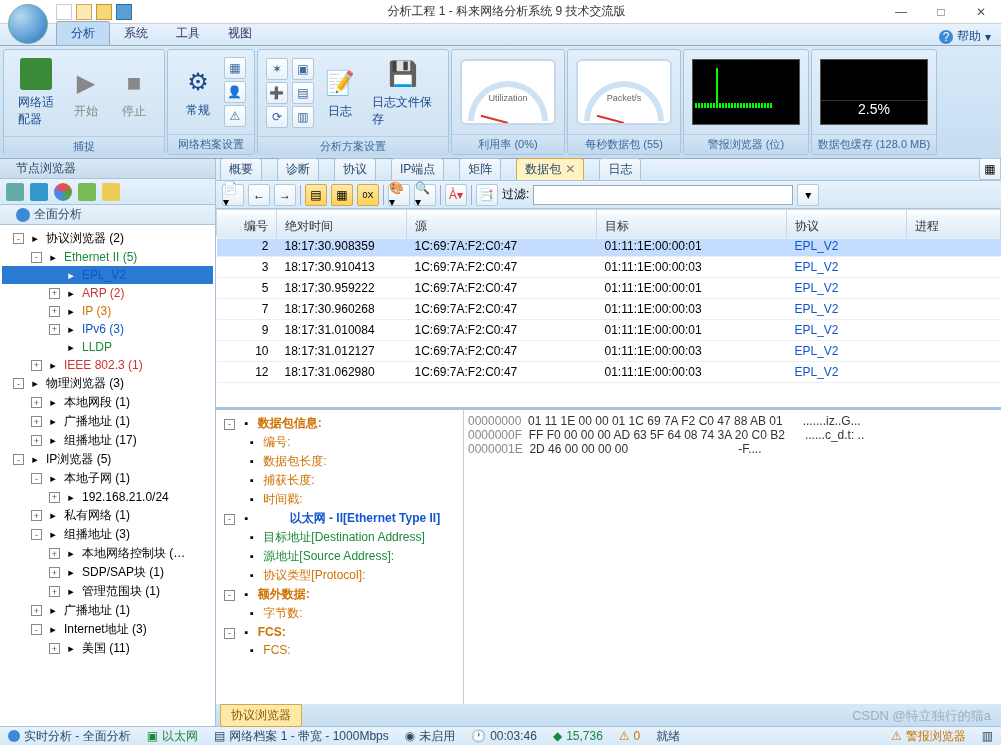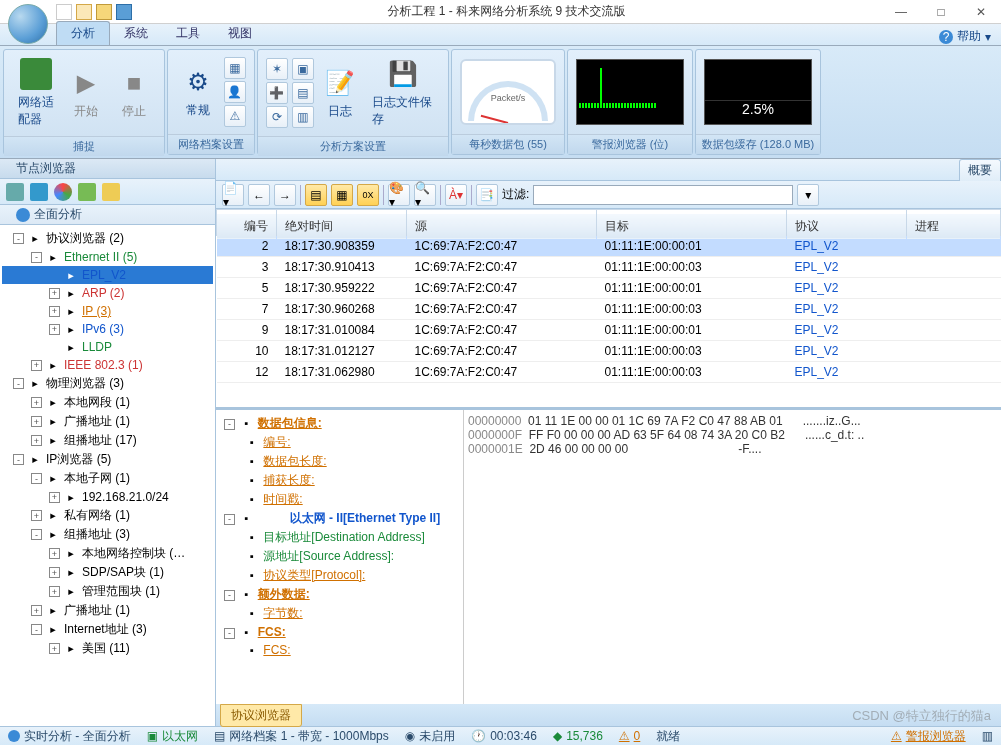--- a/index.html
+++ b/index.html
@@ -37,21 +37,21 @@
 .panel-header { height: 20px; background: linear-gradient(#dce9f5,#c7dbed); border-bottom: 1px solid #a8c4dd; padding:2px 16px; color:#2a4a6a; display:flex; align-items:center;}
 .panel-toolbar { height: 26px; background: linear-gradient(#e8f2fb,#d6e9f8); border-bottom:1px solid #a8c4dd; display:flex; align-items:center; gap:6px; padding:0 6px;}
 .tb-ico { width:18px; height:18px; display:inline-block;}
 .tree { flex:1; overflow:auto; background:#fff; padding:4px 2px;}
 .tree-item { display:flex; align-items:center; gap:3px; padding:1px 0; white-space:nowrap;}
 .tree-item.sel { background:#2a7ad4; color:#fff; }
 .expander{width:11px;height:11px;border:1px solid #888;display:inline-flex;align-items:center;justify-content:center;font-size:9px;color:#555;background:#fff;}
 .ind{display:inline-block;}
 .ic16{width:16px;height:16px;display:inline-flex;align-items:center;justify-content:center;font-size:11px;}
 .right-panel { flex: 1; display: flex; flex-direction: column; min-width:0;}
-.view-tabs { height: 22px; background: linear-gradient(#e8f2fb,#d6e9f8); display:flex; align-items:flex-end; padding-left:4px; gap:15px; border-bottom:1px solid #a8c4dd;flex-direction:column;}
+.view-tabs { height: 22px; background: linear-gradient(#e8f2fb,#d6e9f8); display:flex; align-items:flex-end; padding-left:4px; gap:15px; border-bottom:1px solid #a8c4dd;}
 .vtab{padding:2px 8px;border:1px solid #a8c4dd;border-bottom:none;background:linear-gradient(#f4f9fe,#e0edf8);border-radius:3px 3px 0 0;cursor:pointer;color:#2a4a6a;}
 .vtab.active{background:#fff3c6;border-color:#d4a848;}
 .vtab .x{margin-left:4px;color:#777;}
 .pkt-toolbar{height:28px;background:linear-gradient(#e8f2fb,#d6e9f8);border-bottom:1px solid #a8c4dd;display:flex;align-items:center;gap:4px;padding:0 6px;}
 .tb-btn{width:22px;height:22px;border:1px solid #b0c8dd;background:linear-gradient(#fff,#e8f0f8);border-radius:2px;display:flex;align-items:center;justify-content:center;cursor:pointer;}
 .tb-btn.hi{background:linear-gradient(#ffe9a8,#ffd155);border-color:#d4a848;}
 .filter-input{flex:0 0 260px;height:20px;border:1px solid #9ab;background:#fff;}
 .pkt-table{flex:0 0 200px;overflow:auto;background:#fff;border-bottom:2px solid #a8c4dd;}
 .pkt-table table{width:100%;border-collapse:collapse;}
 .pkt-table th{background:linear-gradient(#f4f9fe,#dce9f5);border:1px solid #c8d8e8;padding:4px 8px;text-align:left;color:#333;font-weight:normal;position:sticky;top:4px;}
@@ -63,21 +63,21 @@
 .detail-tree .node{padding:1px 0;white-space:nowrap;}
 .hex-pane{flex:1;background:#fff;overflow:auto;font-family:Consolas,monospace;font-size:11px;padding:4px;white-space:pre;color:#333;}
 .hex-line .addr{color:#888;}
 .bottom-tabs{height:22px;background:linear-gradient(#d6e9f8,#c5ddf2);display:flex;align-items:center;padding-left:4px;}
 .btab{padding:2px 10px;border:1px solid #d4a848;background:#ffe9a8;border-radius:0 0 3px 3px;color:#8a5a00;}
 .status-bar{height:19px;background:linear-gradient(#e8f2fb,#d6e9f8);border-top:1px solid #a8c4dd;display:flex;align-items:center;gap:16px;padding:0 8px;color:#2a4a6a;font-size:11px;}
 .status-bar .sb{display:flex;align-items:center;gap:4px;}
 .green{color:#1a8a3a;}
 .red{color:#c33;}
 .blue{color:#15c;}
-.orange{color:#d07000;text-decoration:underline;}
+.orange{color:#d07000;}
 .gray{color:#888;}
 .watermark{position:absolute;right:10px;bottom:20px;color:rgba(120,120,120,0.5);font-size:13px;}
 </style>
 </head>
 <body>
 
 <div class="title-bar">
   <div class="qat">
     <span style="background:#fff;border:1px solid #ccc;"></span>
     <span style="background:#fbe8b8;border:1px solid #d4a848;"></span>
@@ -151,20 +151,29 @@
       <div class="big-btn">
           <div class="ic">📝</div>
           <span>日志</span>
         </div>
       <div class="big-btn">
           <div class="ic">💾</div>
           <span>日志文件保存</span>
         </div>
     </div>
     <div class="caption">分析方案设置</div>
+  </div>
+  <div class="ribbon-group">
+    <div class="body">
+        <div class="gauge">
+          <div class="glabel">Utilization</div>
+          <div class="dial"></div>
+        </div>
+      </div>
+    <div class="caption">利用率 (0%)</div>
   </div>
   <div class="ribbon-group">
     <div class="body">
         <div class="gauge">
           <div class="glabel">Packet/s</div>
           <div class="dial"></div>
         </div>
       </div>
     <div class="caption">每秒数据包 (55)</div>
   </div>

